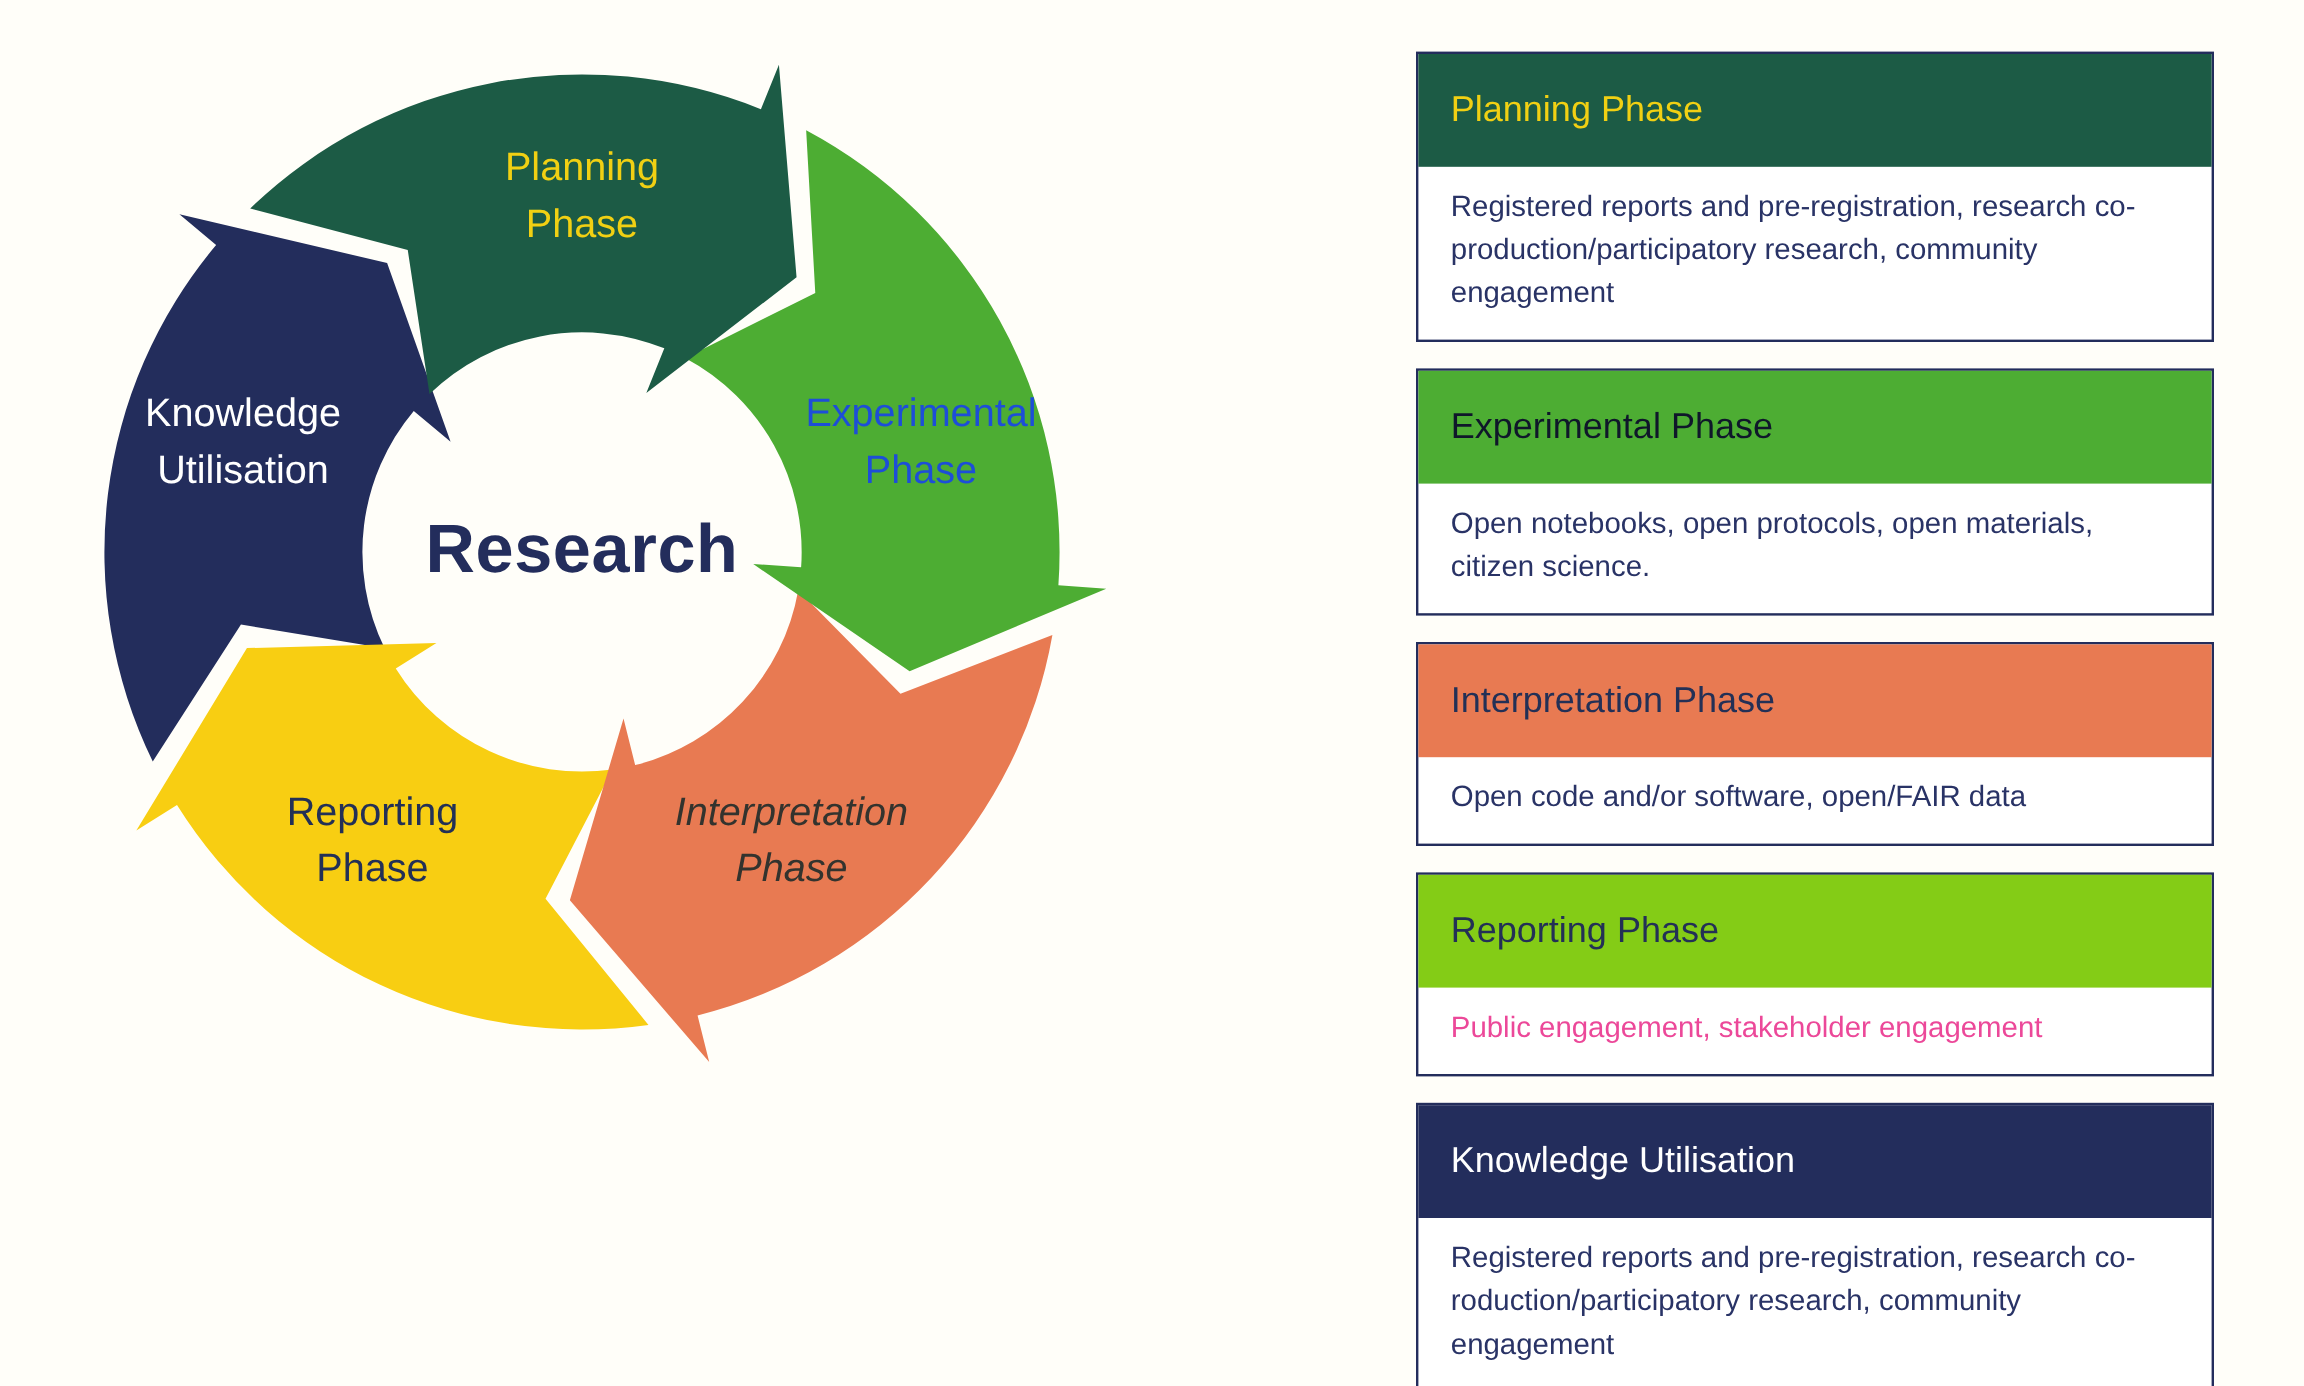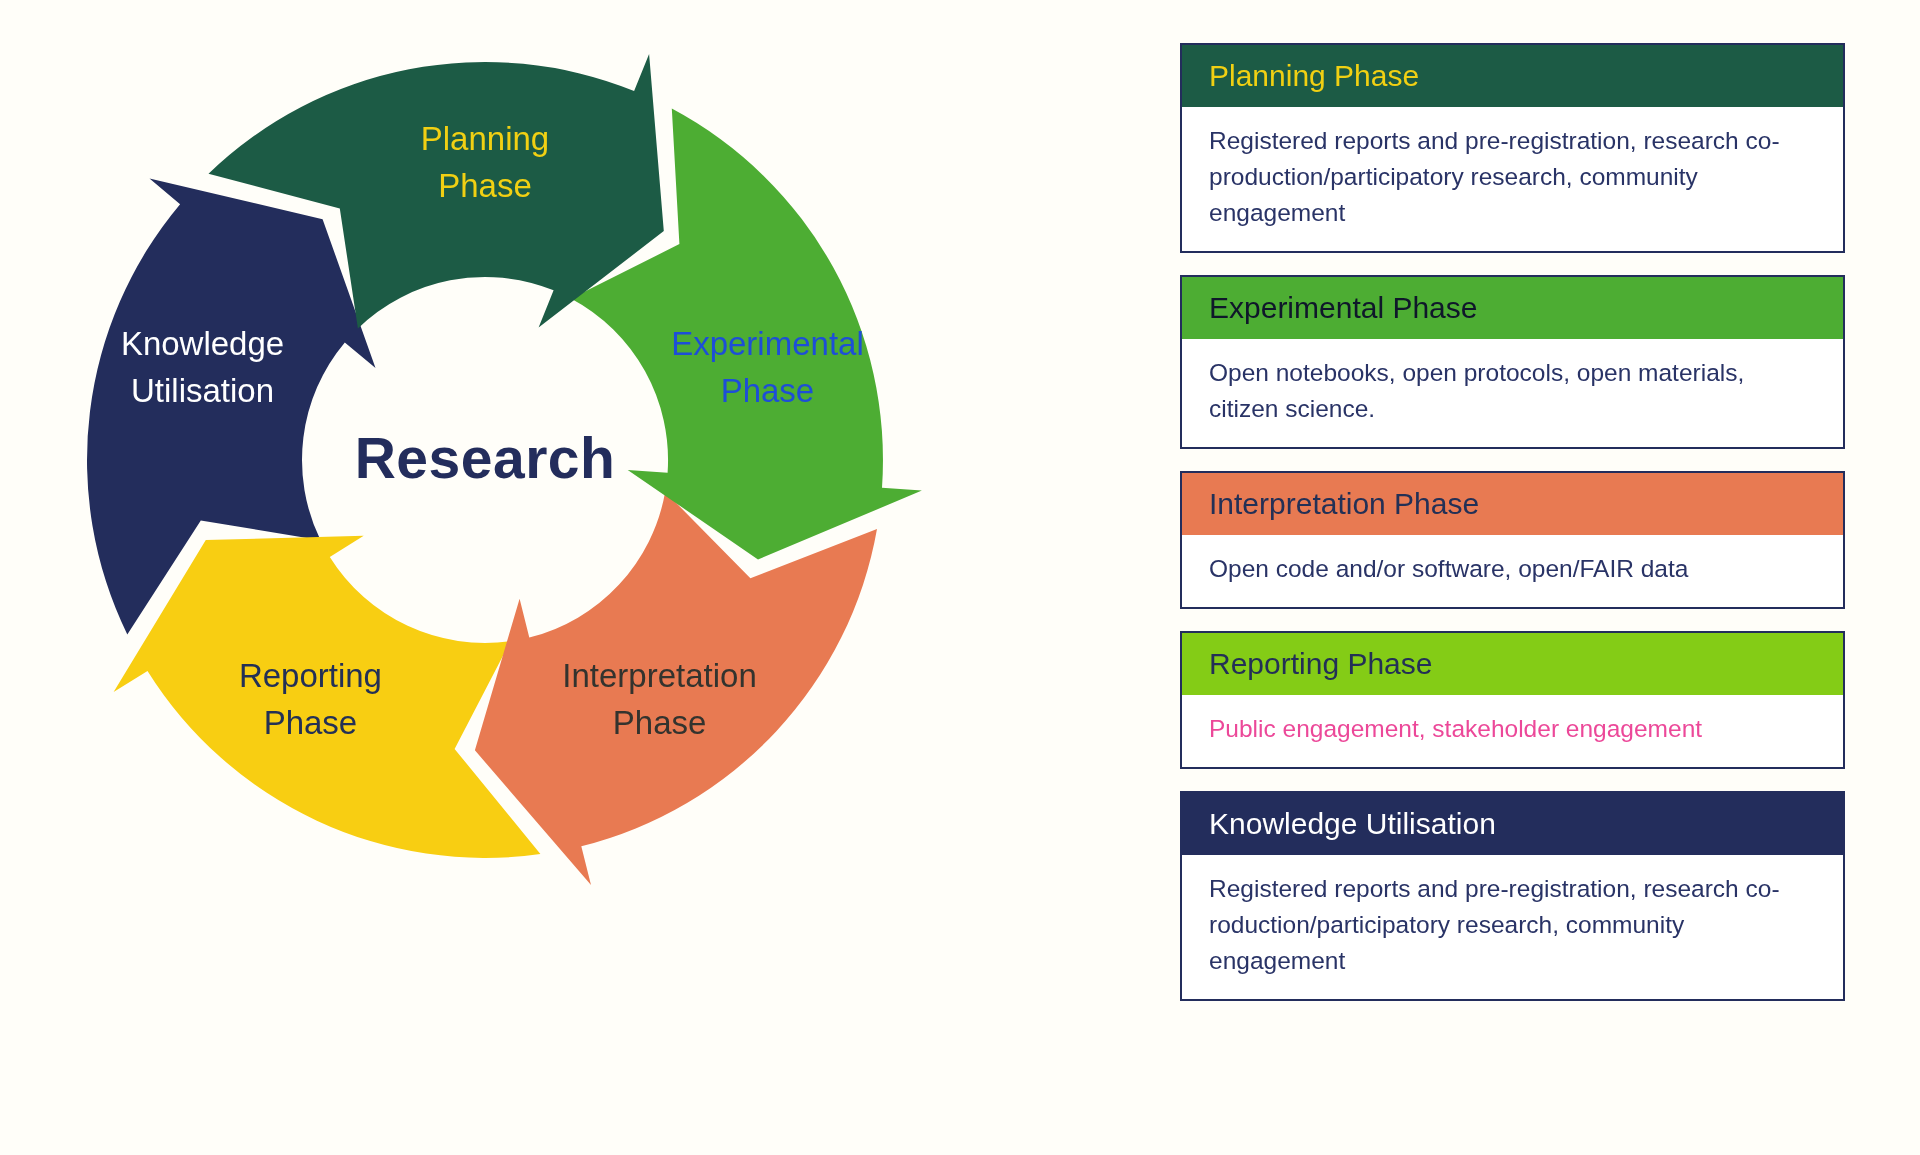--- a/index.html
+++ b/index.html
@@ -22,21 +22,21 @@
     position:absolute; left:470px; top:463px; transform:translate(-50%,-50%);
     text-align:center; font-weight:800; font-size:57px; line-height:1.14;
     letter-spacing:0.5px;
   }
   .center-title span { display:block; }
 
   
   .legend { position:absolute; left:1180px; top:43px; width:665px; }
   .legend-box { border:2px solid #232D5C; background:#ffffff; margin-bottom:22px; }
   .legend-header {
-    height:62px; display:flex; align-items:center;
+    height:94px; display:flex; align-items:center;
     padding:0 27px; font-size:30px;
   }
   .legend-body {
     padding:16px 26px 20px 27px;
     font-size:24.5px; line-height:1.47;border-radius:27px;
   }
 </style>
 </head>
 <body>
 
@@ -52,21 +52,21 @@
       </svg>
 
     <div class="seg-label" style="left: 470px; top: 168px; color: rgb(241, 208, 19);">
       <span>Planning</span>
       <span>Phase</span>
     </div>
     <div class="seg-label" style="left: 752.464px; top: 373.222px; color: #1d4ed8;">
       <span>Experimental</span>
       <span>Phase</span>
     </div>
-    <div class="seg-label" style="left: 644.572px; top: 705.278px; color: rgb(51, 51, 46);">
+    <div class="seg-label" style="left: 644.572px; top: 705.278px; color: rgb(51, 51, 46); font-style: italic;">
       <span>Interpretation</span>
       <span>Phase</span>
     </div>
     <div class="seg-label" style="left: 295.428px; top: 705.278px; color: rgb(35, 48, 86);">
       <span>Reporting</span>
       <span>Phase</span>
     </div>
     <div class="seg-label" style="left: 187.536px; top: 373.222px; color: rgb(255, 255, 255);">
       <span>Knowledge</span>
       <span>Utilisation</span>

